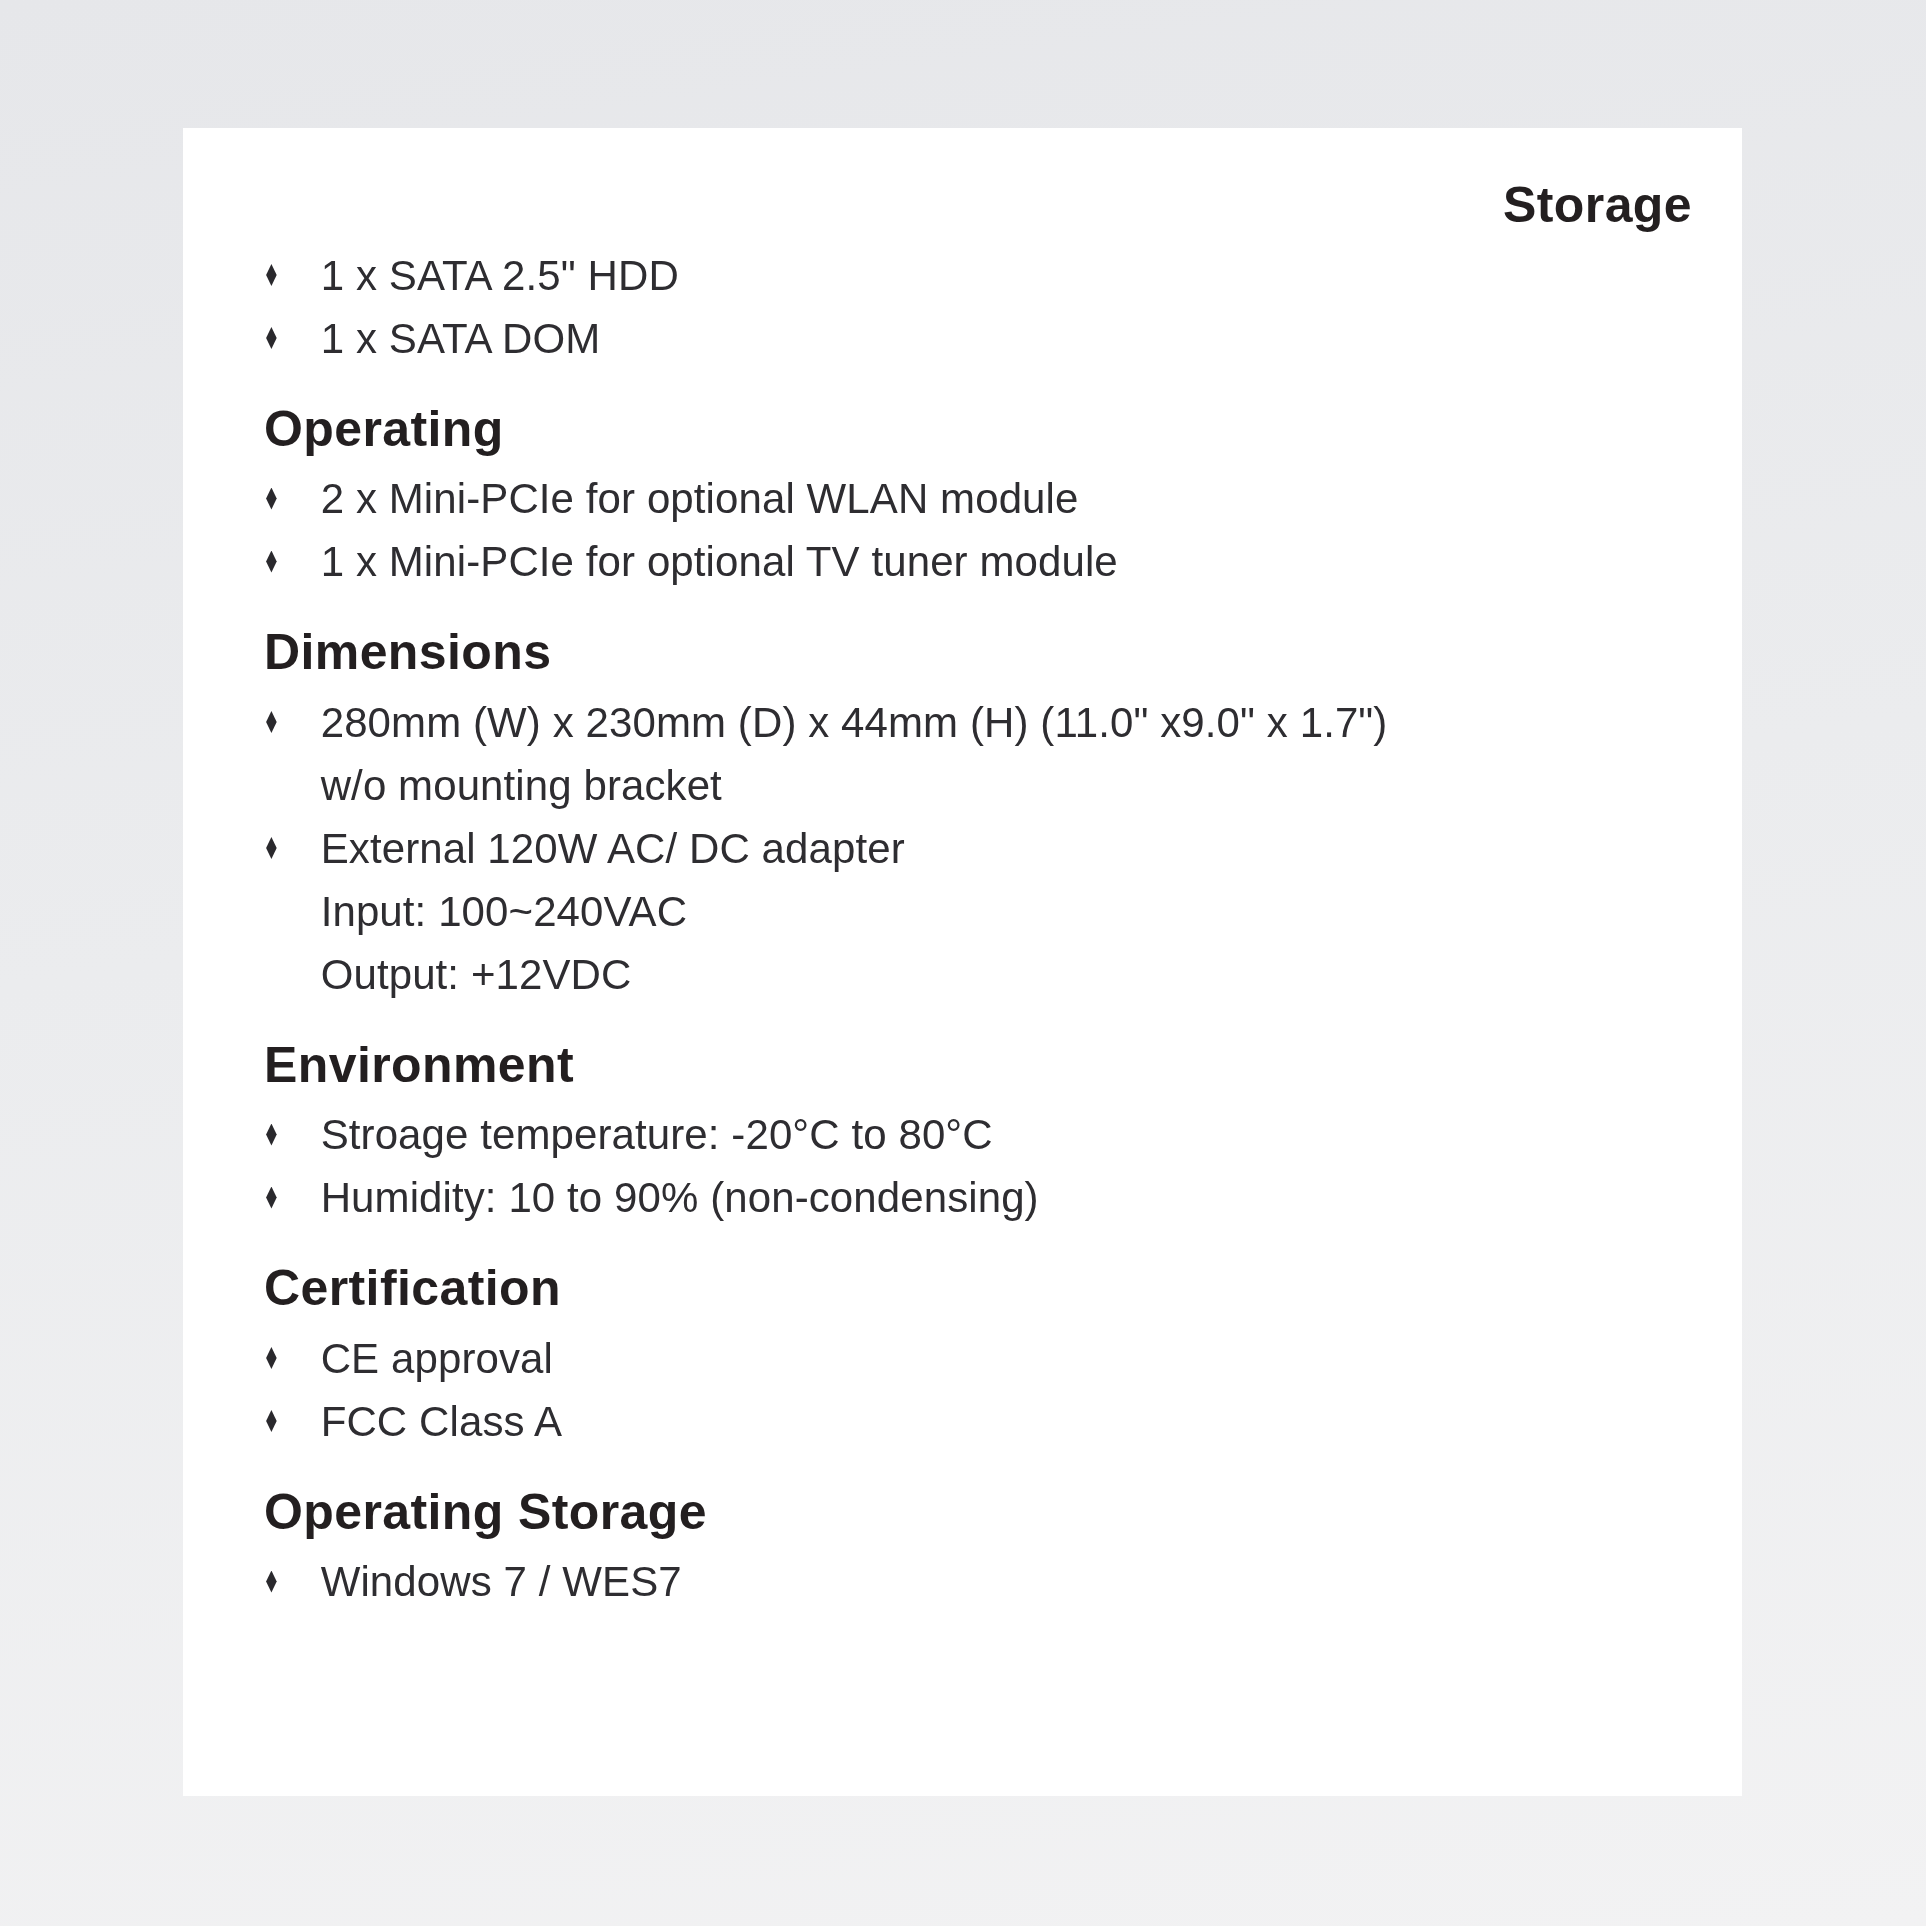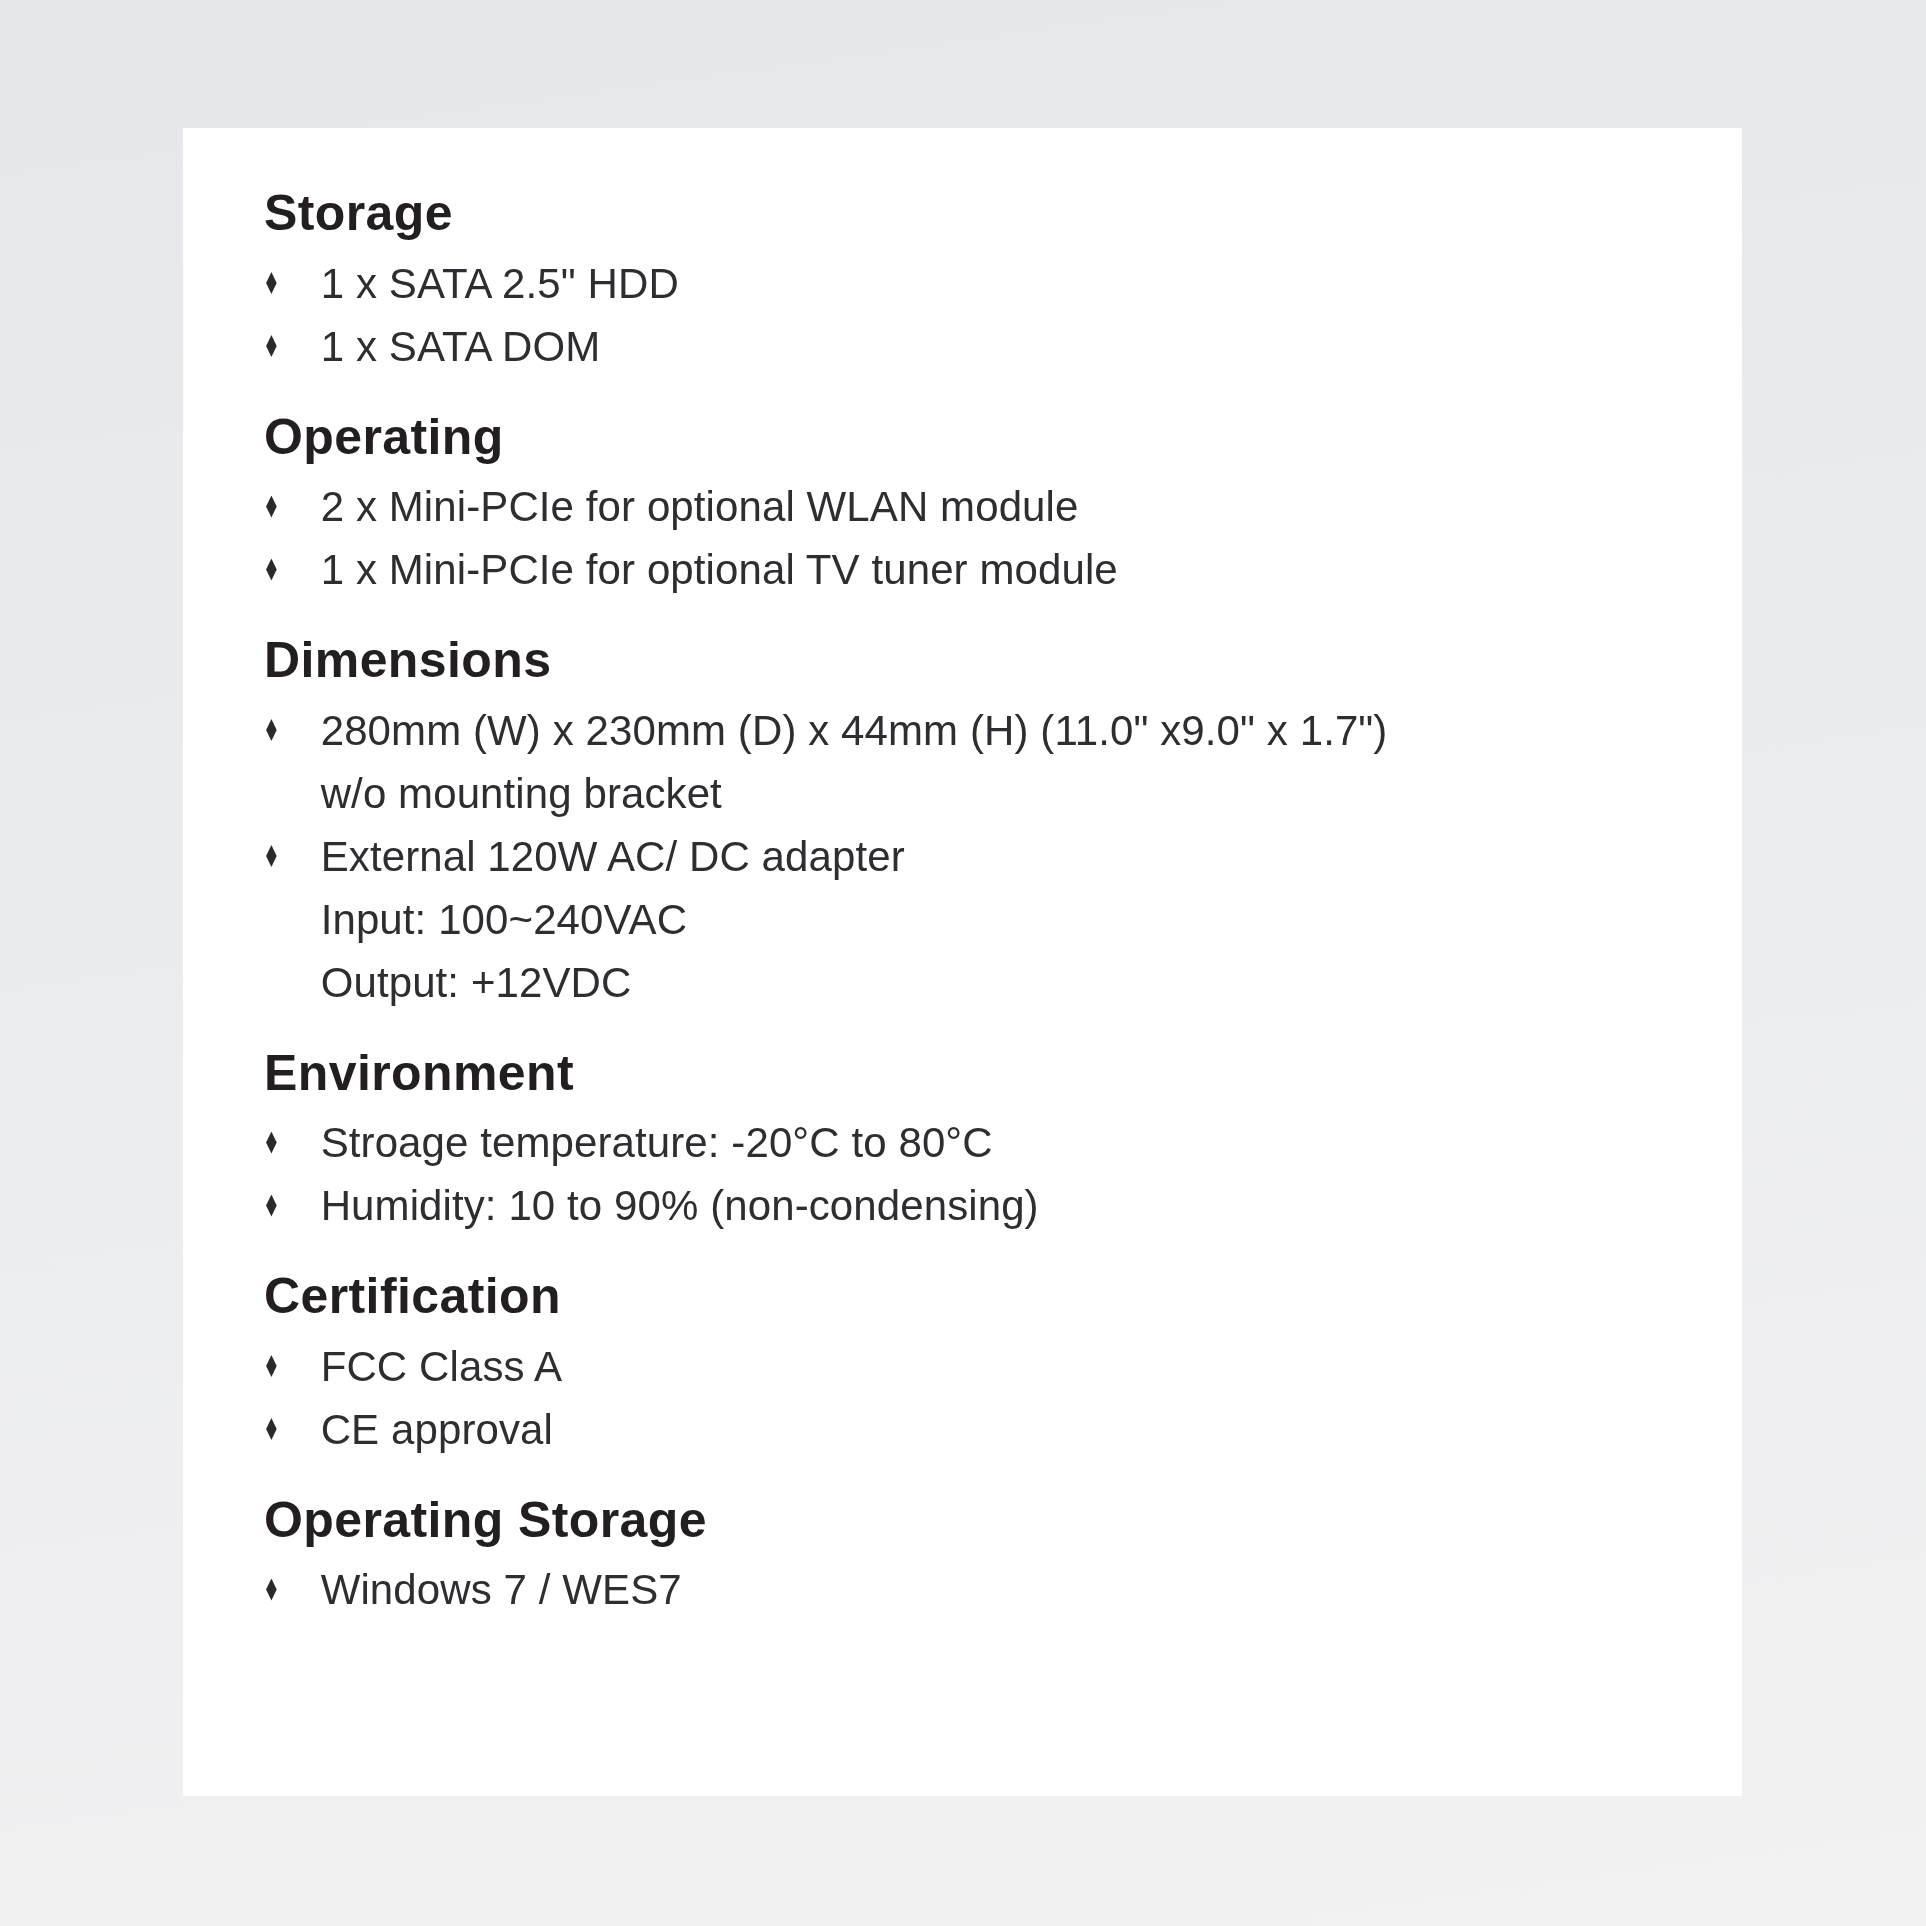--- a/index.html
+++ b/index.html
@@ -26,21 +26,21 @@
   }
   .spec-section { margin: 0; }
   .spec-section h2 {
     font-size: 50px;
     line-height: 59px;
     font-weight: bold;
     color: #231f20;
     letter-spacing: 0.4px;
     margin: 30px 0 8.5px 0;
   }
-  .spec-section:first-child h2 { margin-top: 12px; }
+  .spec-section:first-child h2 { margin-top: 4px; text-align: right; }
   .spec-section ul {
     list-style: none;
     margin: 0;
     padding: 0;
   }
   .spec-section li {
     display: flex;
     align-items: center;
     font-size: 42px;
     line-height: 63px;
@@ -143,26 +143,26 @@
     <span class="item-text">Humidity: 10 to 90% (non-condensing)</span>
   </li>
 </ul>
   </div>
 
   <div class="spec-section">
     <h2>Certification</h2>
     <ul>
   <li>
     <span class="bullet"></span>
-    <span class="item-text">FCC Class A</span>
+    <span class="item-text">CE approval</span>
   </li>
 
   <li>
     <span class="bullet"></span>
-    <span class="item-text">CE approval</span>
+    <span class="item-text">FCC Class A</span>
   </li>
 </ul>
   </div>
 
   <div class="spec-section">
     <h2>Operating Storage</h2>
     <ul>
   <li>
     <span class="bullet"></span>
     <span class="item-text">Windows 7 / WES7</span>

